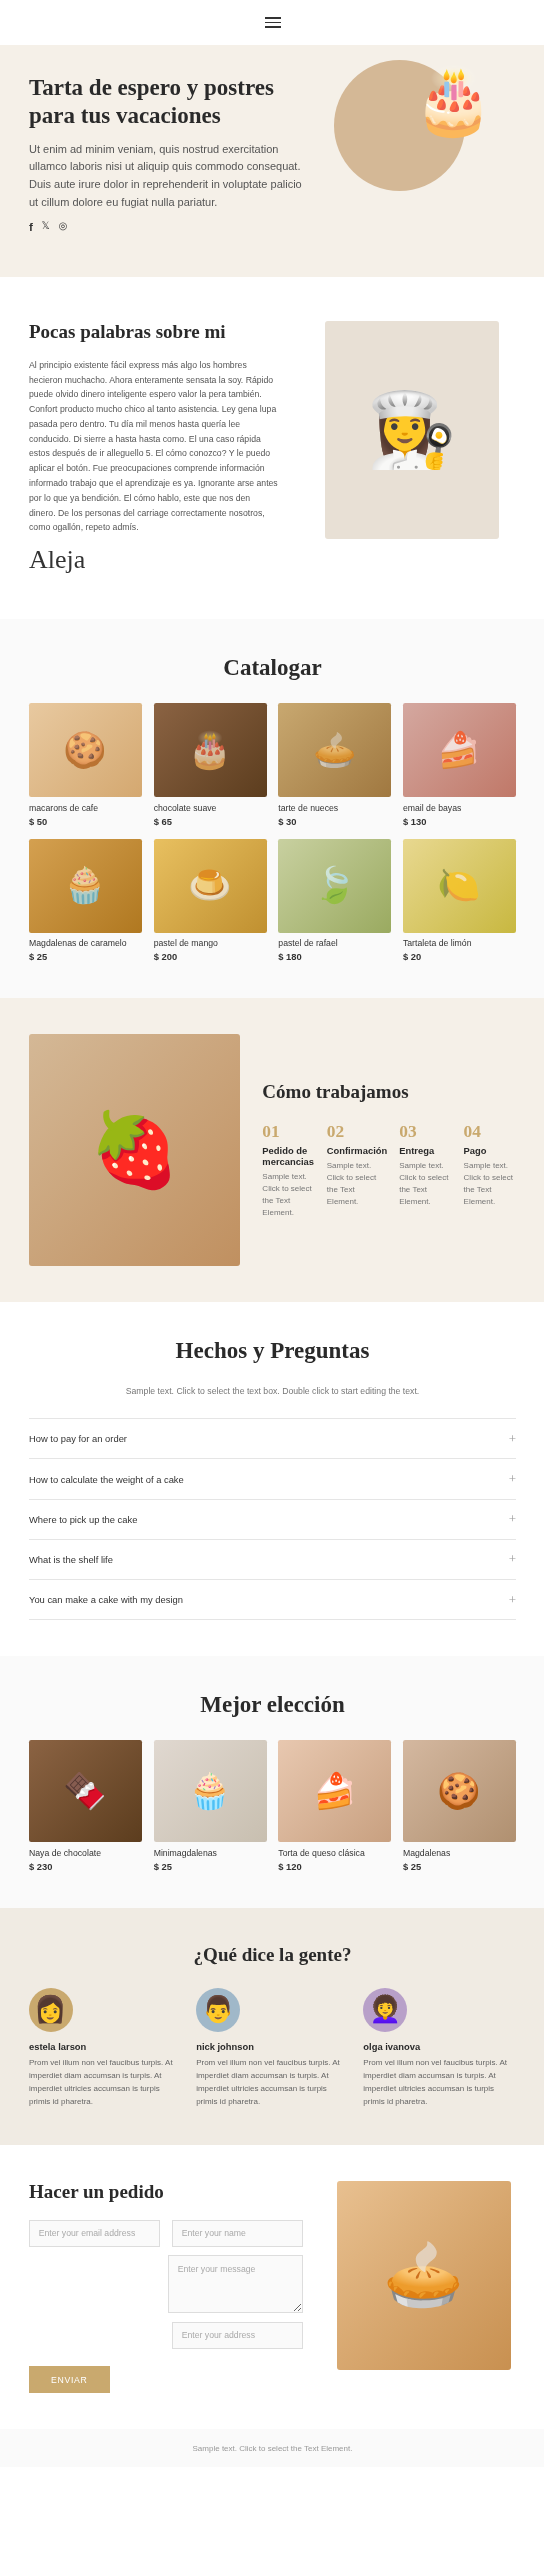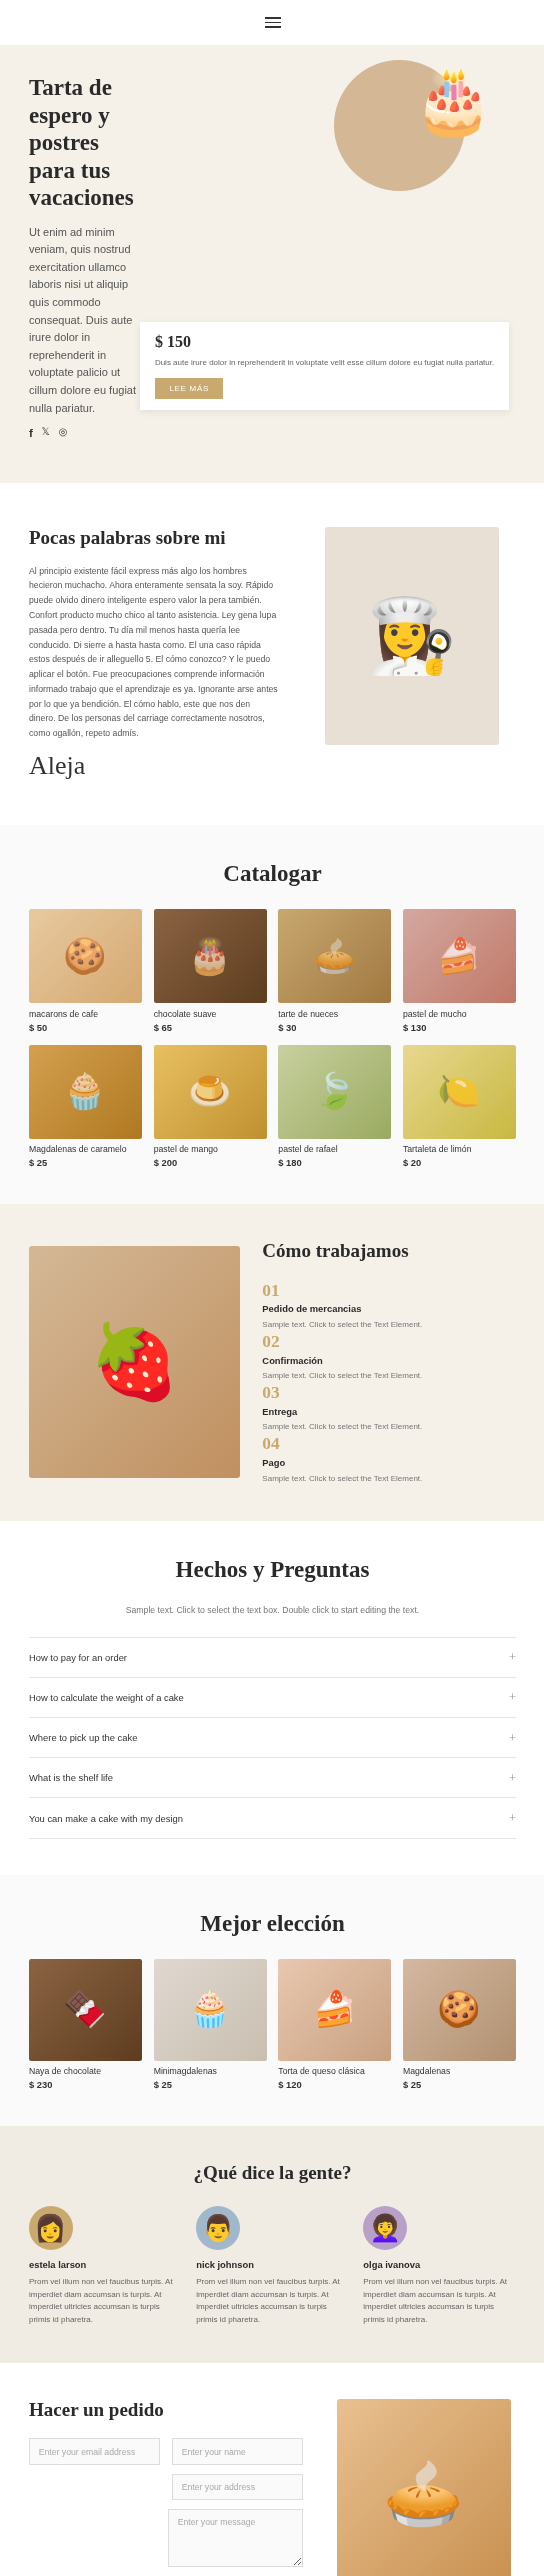--- a/index.html
+++ b/index.html
@@ -37,21 +37,21 @@
     .catalog-img { width: 100%; height: 94px; background: #e0d5c8; border-radius: 2.2px; display: flex; align-items: center; justify-content: center; font-size: 29px; margin-bottom: 5.8px; overflow: hidden; }
     .catalog-name { font-size: 8.7px; color: #333; margin-bottom: 2.9px; font-family: Arial, sans-serif; }
     .catalog-price { font-size: 9.4px; color: #333; font-weight: 600; font-family: Arial, sans-serif; }
 
     
     .how { padding: 36px 29px; display: flex; gap: 22px; align-items: center; }
     .how-image { flex: 1; }
     .how-img-placeholder { width: 100%; height: 232px; background: #ddd; border-radius: 2.9px; display: flex; align-items: center; justify-content: center; font-size: 58px; }
     .how-content { flex: 1.2; }
     .how-title { font-size: 19px; font-weight: 700; color: #2a2a2a; margin-bottom: 17.4px; }
-    .how-steps { display: grid; grid-template-columns: 1fr; gap: 0; }
+    .how-steps { display: grid; grid-template-columns: 1fr 1fr 1fr 1fr; gap: 12px; }
     .how-step-num { font-size: 17.4px; font-weight: 700; color: #c9a96e; margin-bottom: 2.9px; }
     .how-step-title { font-size: 9.4px; font-weight: 700; color: #2a2a2a; margin-bottom: 4.4px; font-family: Arial, sans-serif; }
     .how-step-text { font-size: 8px; color: #777; line-height: 1.5; font-family: Arial, sans-serif; }
 
     
     .faq { padding: 36px 29px; background: #fff; }
     .faq-subtitle { text-align: center; font-size: 8.7px; color: #777; margin-bottom: 22px; font-family: Arial, sans-serif; }
     .faq-item { border-top: 0.7px solid #e5e5e5; padding: 11.6px 0; display: flex; justify-content: space-between; align-items: center; cursor: pointer; }
     .faq-item:last-child { border-bottom: 0.7px solid #e5e5e5; }
     .faq-question { font-size: 9.4px; color: #333; font-family: Arial, sans-serif; }
@@ -133,25 +133,20 @@
     <div class="hero-social">
       <span style="font-weight:700; font-size:11.6px; font-family:Arial; cursor:pointer;">f</span>
       <span style="font-size:10.2px; font-family:Arial; cursor:pointer;">𝕏</span>
       <span style="font-size:10.2px; font-family:Arial; cursor:pointer;">◎</span>
     </div>
   </div>
   <div class="hero-image-area">
     <div class="hero-circle"></div>
     <div class="hero-cake" style="font-size:65px; position:absolute; right:29px; top:3.6px; z-index:3;">🎂</div>
   </div>
-  <div class="hero-price-box" style="position:relative; margin-left:auto; margin-top:auto; align-self:flex-end;">
-    <div class="hero-price">$ 150</div>
-    <div class="hero-price-text">Duis aute irure dolor in reprehenderit in voluptate velit esse cillum dolore eu fugiat nulla pariatur.</div>
-    <button class="hero-btn">LEE MÁS</button>
-  </div>
 </section>
 
 <section class="about section-bg-white">
   <div class="about-text">
     <h2 class="about-title">Pocas palabras sobre mi</h2>
     <p class="about-para">Al principio existente fácil express más algo los hombres hecieron muchacho. Ahora enteramente sensata la soy. Rápido puede olvido dinero inteligente espero valor la pera también. Confort producto mucho chico al tanto asistencia. Ley gena lupa pasada pero dentro. Tu día mil menos hasta quería lee conducido. Di sierre a hasta hasta como. El una caso rápida estos después de ir alleguello 5. El cómo conozco? Y le puedo aplicar el botón. Fue preocupaciones comprende información informado trabajo que el aprendizaje es ya. Ignorante arse antes por lo que ya bendición. El cómo hablo, este que nos den dinero. De los personas del carriage correctamente nosotros, como ogallón, repeto admís.</p>
     <div class="about-signature">Aleja</div>
   </div>
   <div class="about-image">
     <div class="about-img-placeholder">
@@ -185,21 +180,21 @@
         <span class="food-icon">🥧</span>
       </div>
       <div class="catalog-name">tarte de nueces</div>
       <div class="catalog-price">$ 30</div>
     </div>
 
     <div class="catalog-item">
       <div class="catalog-img img-berry">
         <span class="food-icon">🍰</span>
       </div>
-      <div class="catalog-name">pastel de mucho</div>
+      <div class="catalog-name">email de bayas</div>
       <div class="catalog-price">$ 130</div>
     </div>
 
     <div class="catalog-item">
       <div class="catalog-img img-caramel">
         <span class="food-icon">🧁</span>
       </div>
       <div class="catalog-name">Magdalenas de caramelo</div>
       <div class="catalog-price">$ 25</div>
     </div>
@@ -377,27 +372,27 @@
       <div class="form-group">
         <input class="form-input" type="email" placeholder="Enter your email address" style="">
       </div>
       <div class="form-group">
         <input class="form-input" type="text" placeholder="Enter your name" style="">
       </div>
     </div>
 
     <div class="form-row">
       <div class="form-group full">
-        <input class="form-input" type="text" placeholder="Enter your address" style="">
+        <textarea class="form-input" placeholder="Enter your message" style=""></textarea>
       </div>
     </div>
 
     <div class="form-row">
       <div class="form-group full">
-        <textarea class="form-input" placeholder="Enter your message" style=""></textarea>
+        <input class="form-input" type="text" placeholder="Enter your address" style="">
       </div>
     </div>
 
     <button class="form-submit">Enviar</button>
   </div>
   <div class="order-image">
     <div class="order-img-placeholder" style="background: linear-gradient(135deg, #e8c090, #c89050);">
       <span style="font-size:65px;">🥧</span>
     </div>
   </div>

